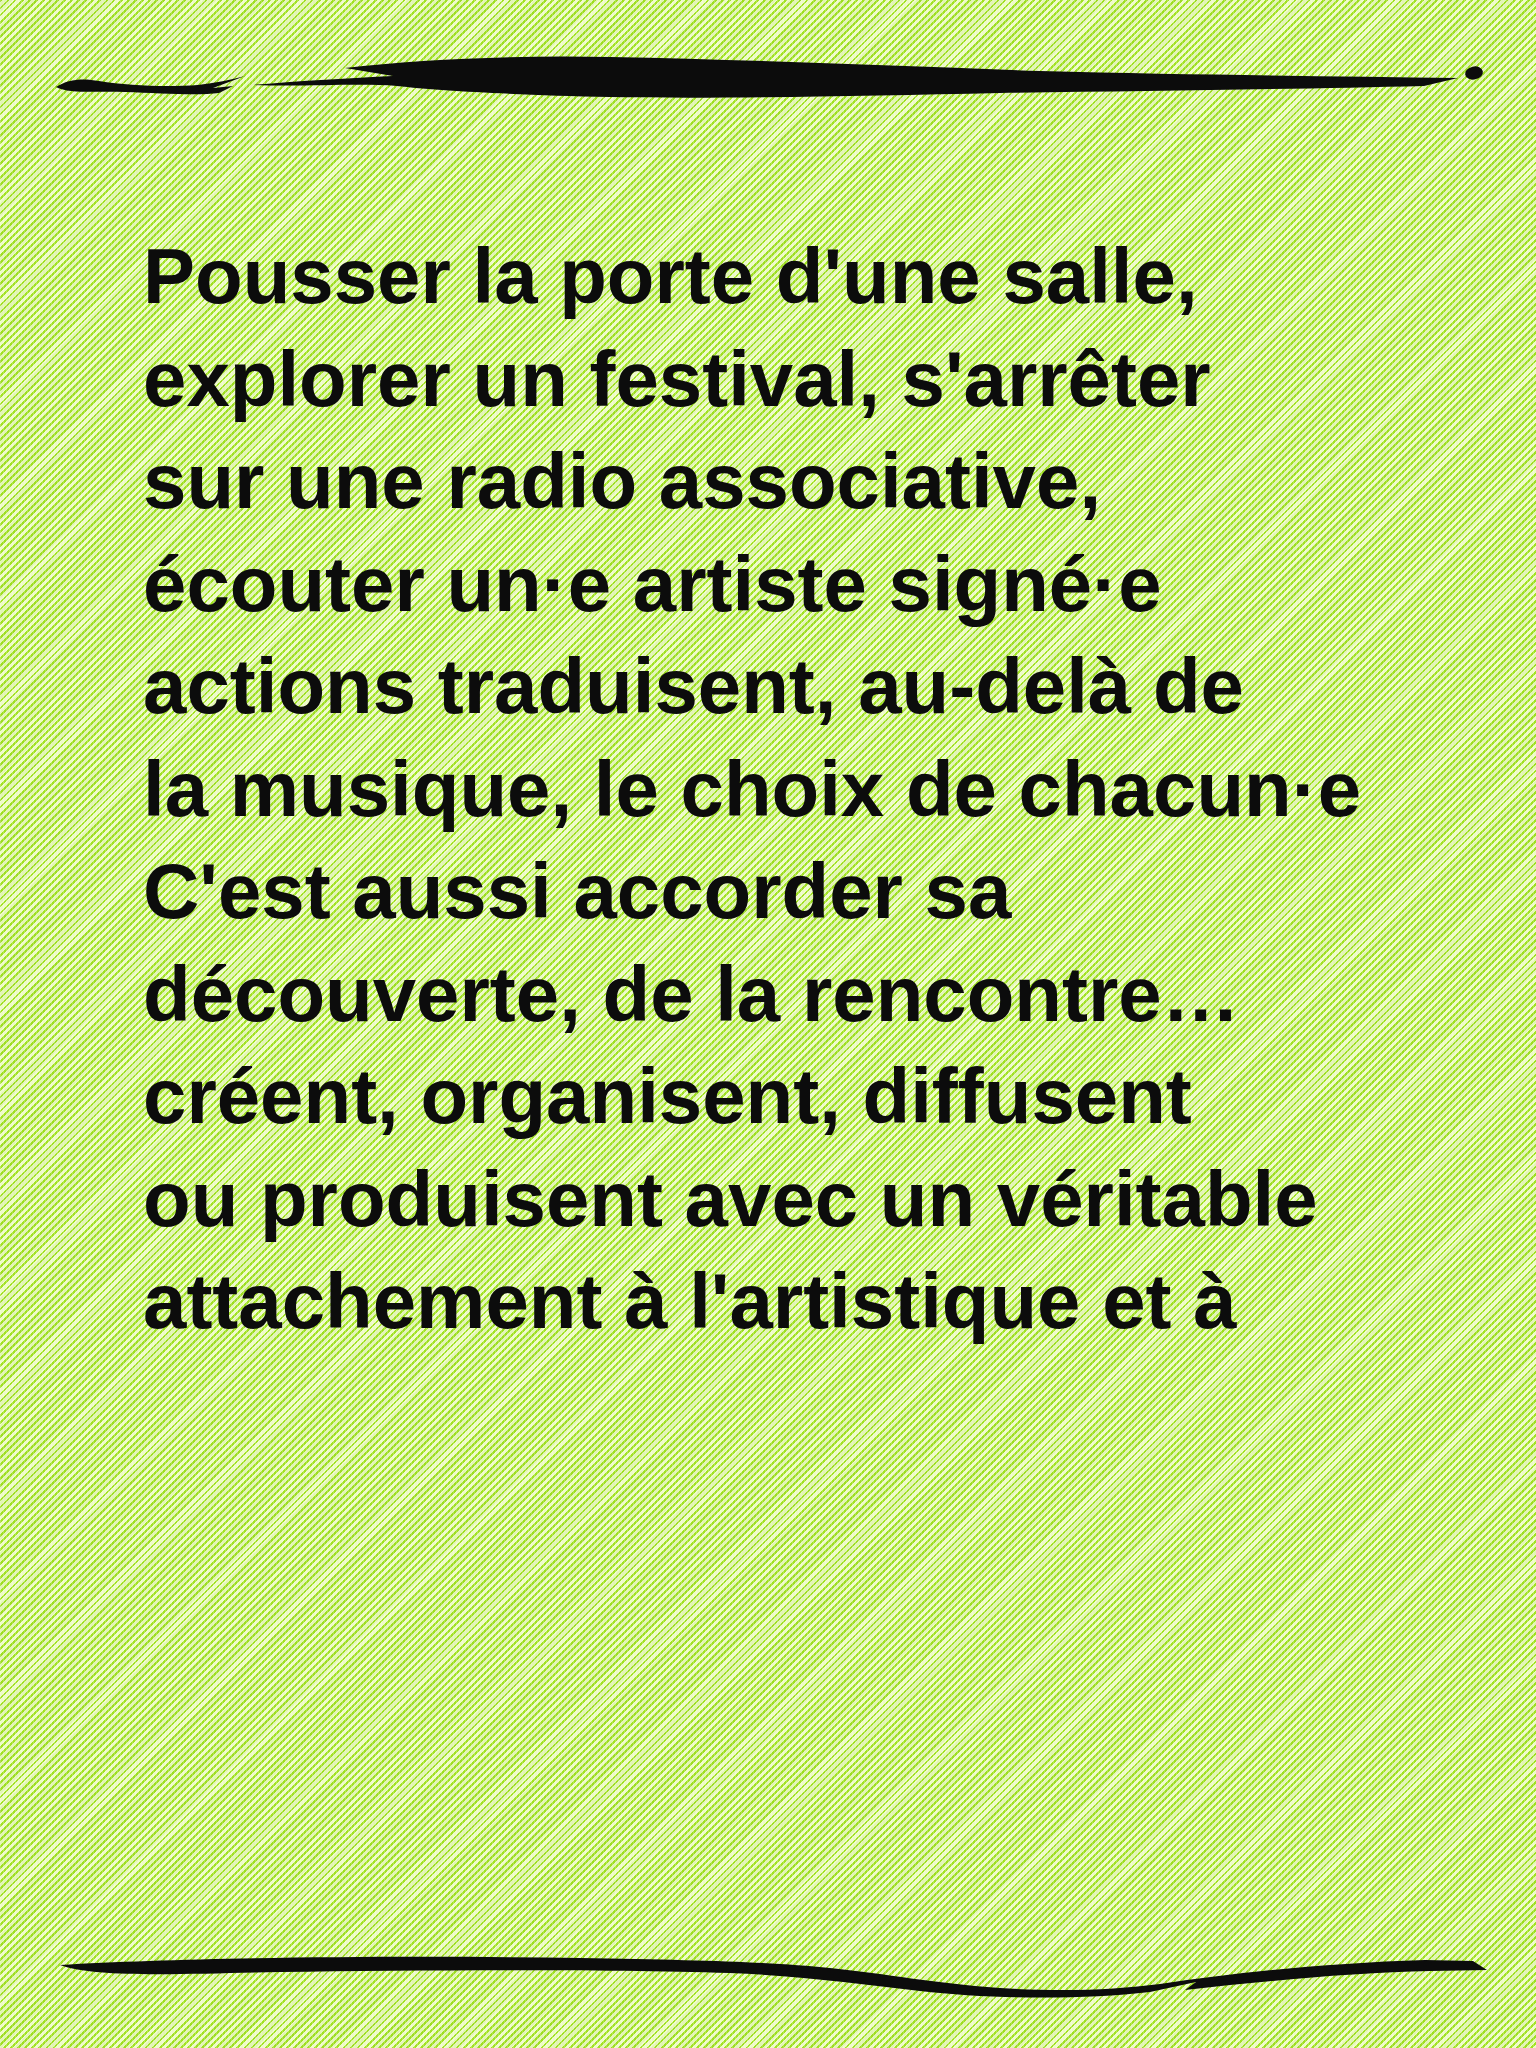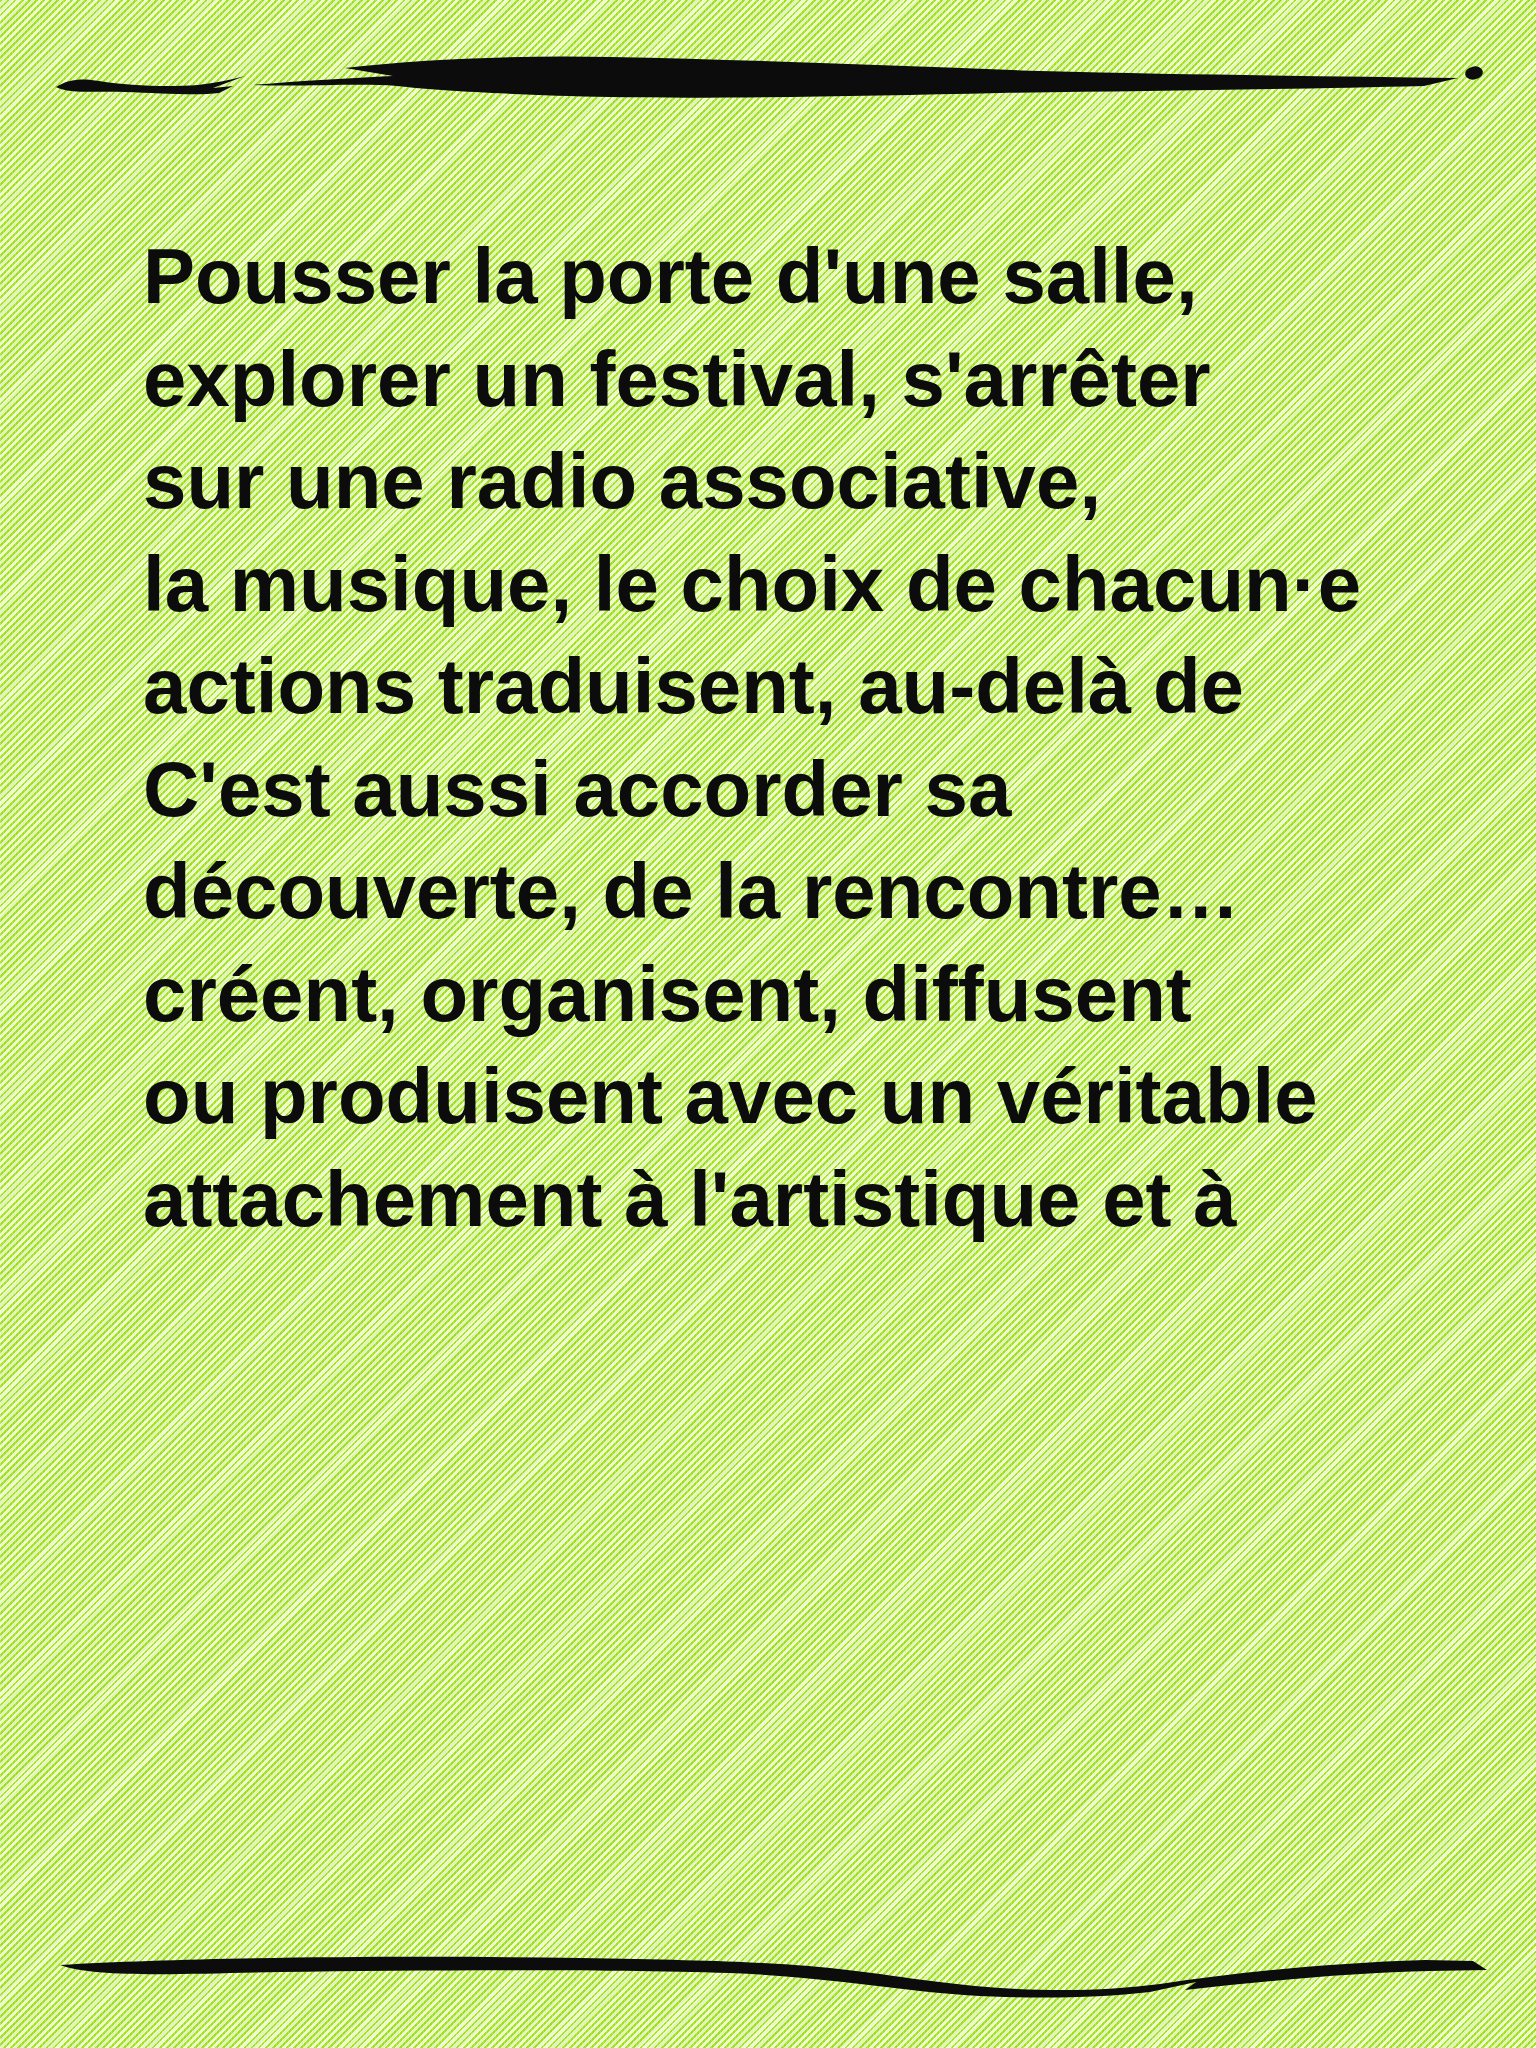--- a/index.html
+++ b/index.html
@@ -90,20 +90,21 @@
            C 1080,2000 990,1999 920,1991
            C 860,1984 800,1976 730,1973
            C 600,1969 420,1970 280,1972
            C 180,1974 95,1978 60,1965 Z"></path>
 </svg>
 
 <div class="text-block">
   <div class="line">Pousser la porte d'une salle,</div>
   <div class="line">explorer un festival, s'arrêter</div>
   <div class="line">sur une radio associative,</div>
+  <div class="line">écouter un·e artiste signé·e</div>
+  <div class="line">actions traduisent, au-delà de</div>
   <div class="line">la musique, le choix de chacun·e</div>
-  <div class="line">actions traduisent, au-delà de</div>
   <div class="line">C'est aussi accorder sa</div>
   <div class="line">découverte, de la rencontre…</div>
   <div class="line">créent, organisent, diffusent</div>
   <div class="line">ou produisent avec un véritable</div>
   <div class="line">attachement à l'artistique et à</div>
 </div>
 
 </body></html>

